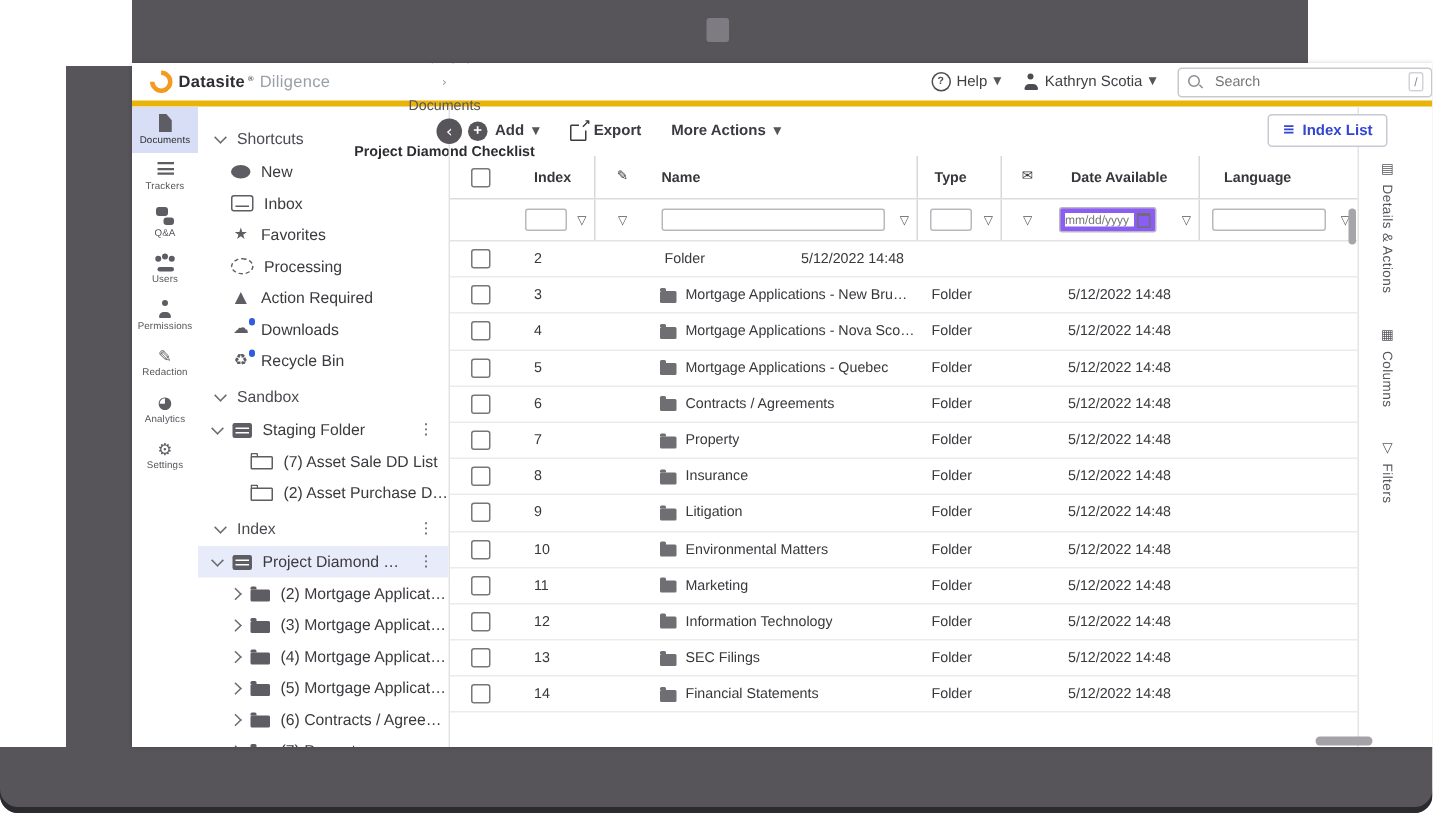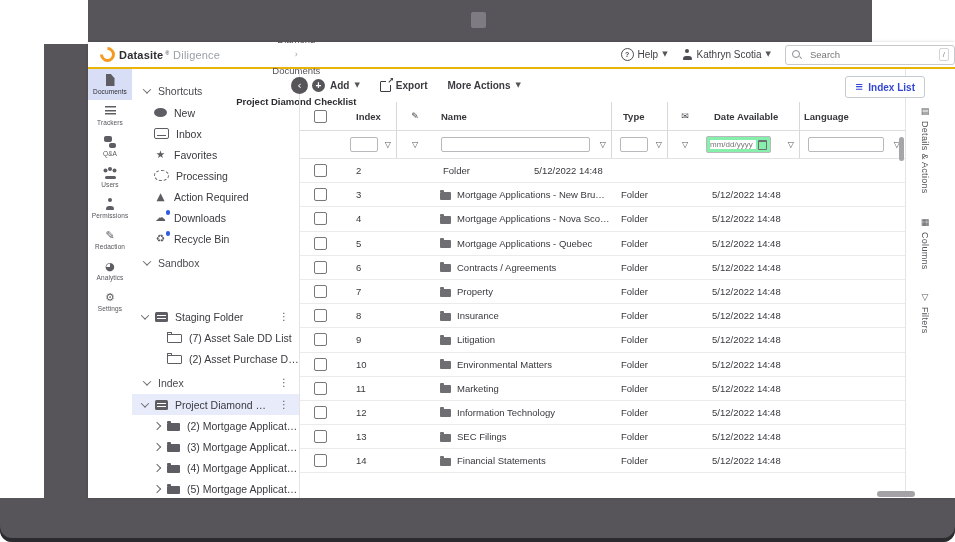--- a/index.html
+++ b/index.html
@@ -6,21 +6,21 @@
   body{width:955px;height:542px;background:#ffffff;font-family:"Liberation Sans","DejaVu Sans",sans-serif;overflow:hidden;position:relative;}
   .glyph{font-family:"DejaVu Sans",sans-serif;font-style:normal;line-height:1;}
   
   .frame-top{position:absolute;left:88px;top:0;width:784px;height:42px;background:#57545a;}
   .frame-notch{position:absolute;left:471px;top:12px;width:15px;height:16px;background:#7e7b82;border-radius:2px;}
   .frame-left{position:absolute;left:44px;top:44px;width:44px;height:454px;background:#57545a;}
   .frame-bottom{position:absolute;left:0;top:498px;width:955px;height:44px;background:#57545a;border-radius:0 0 12px 12px;box-shadow:inset 0 -4px 0 #2b2a2e;}
   
   .app{position:absolute;left:88px;top:42px;width:867px;height:456px;background:#fff;overflow:hidden;box-shadow:0 0 3px rgba(0,0,0,.18);}
   
-  .topbar{height:25px;border-bottom:2px solid #eab308;display:flex;align-items:center;padding-left:12px;font-size:10px;color:#4a4a50;}
+  .topbar{height:25px;border-bottom:4px solid #eab308;display:flex;align-items:center;padding-left:12px;font-size:10px;color:#4a4a50;}
   .brand{display:flex;align-items:center;gap:4px;margin-right:16px;}
   .logo-mark{width:9px;height:9px;border:3px solid #f49b1f;border-left-color:transparent;border-radius:50%;transform:rotate(45deg);display:inline-block;}
   .brand-name{font-weight:bold;font-size:11px;color:#2d2d33;letter-spacing:.2px;}
   .regmark{font-size:5px;color:#2d2d33;margin:-4px 0 0 -2px;}
   .brand-sub{font-size:11px;color:#9aa0a8;letter-spacing:.2px;}
   .breadcrumb{display:flex;align-items:center;gap:6px;font-size:9.5px;flex-direction:column;}
   .crumb{color:#55555a;}
   .crumb.link{color:#3c50d8;}
   .crumb.current{font-weight:bold;color:#2c2c31;}
   .crumb-sep{color:#9a9aa0;font-size:8px;}
@@ -99,28 +99,28 @@
   .gfilter{height:27px;border-bottom:1px solid #e3e3e5;}
   .grow{height:23.2px;border-bottom:1px solid #ebebed;font-size:9.5px;color:#38383d;}
   .gcell{display:flex;align-items:center;height:100%;overflow:hidden;}
   .col-cb{width:40px;flex:0 0 40px;justify-content:center;}
   .col-idx{width:56px;flex:0 0 56px;padding-left:16px;box-sizing:border-box;}
   .col-edit{width:36px;flex:0 0 36px;justify-content:center;}
   .col-name{width:178px;flex:0 0 178px;padding-left:8px;box-sizing:border-box;gap:6px;}
   .col-type{width:56px;flex:0 0 56px;padding-left:11px;box-sizing:border-box;}
   .col-env{width:34px;flex:0 0 34px;justify-content:center;}
   .col-date{width:97px;flex:0 0 97px;padding-left:12px;box-sizing:border-box;}
-  .col-lang{flex:1;padding-left:4px;box-sizing:border-box;}
+  .col-lang{flex:1;padding-left:16px;box-sizing:border-box;}
   .ghead .sep,.gfilter .sep{border-left:1px solid #d8d8db;}
   .cb{width:11px;height:11px;border:1.4px solid #77777c;border-radius:2px;background:#fff;cursor:pointer;}
   .pencil{font-size:9px;color:#3a3a40;}
   .env{font-size:9px;color:#3a3a40;}
   .funnel{font-size:8px;color:#55555a;margin-left:auto;margin-right:5px;cursor:pointer;}
   .fin{border:1px solid #b9b9bd;border-radius:2px;height:15px;font-size:9px;font-family:inherit;padding:0 3px;color:#333;outline:none;box-sizing:border-box;}
-  .datebox{display:flex;align-items:center;border:1px solid #b9b9bd;border-radius:2px;height:15px;padding:0 3px;gap:2px;background:#86efac;}
+  .datebox{display:flex;align-items:center;border:1px solid #b9b9bd;border-radius:2px;height:15px;padding:0 3px;gap:2px;background:#8b5cf6;}
   .datebox input{border:none;outline:none;width:46px;font-size:8px;font-family:inherit;color:#333;padding:0;letter-spacing:0;}
   .i-cal{width:7px;height:7px;border:1px solid #6e6e73;border-top:2.5px solid #6e6e73;border-radius:1px;flex:0 0 auto;}
   .name-text{overflow:hidden;text-overflow:ellipsis;white-space:nowrap;}
   .grow .i-folder{color:#6e6e73;}
   
   .vscroll{position:absolute;top:29px;right:0;width:7px;bottom:0;}
   .vthumb{position:absolute;top:6px;right:1px;width:5px;height:24px;border-radius:3px;background:#a5a5aa;}
   .hthumb{position:absolute;bottom:1px;right:40px;width:38px;height:6px;border-radius:3px;background:#a5a2a7;z-index:6;}
   
   .side-tabs{width:50px;flex:0 0 50px;border-left:1px solid #e4e4e6;padding-top:38px;box-sizing:border-box;}
@@ -243,21 +243,21 @@
           <span class="tlabel">Downloads</span>
         </div>
         <div class="titem" style="padding-left: 22px;">
           <span class="ic glyph">♻<span class="dotbadge"></span></span>
           <span class="tlabel">Recycle Bin</span>
         </div>
         <div class="tsection">
           <span class="chev down"></span>
           <span class="tsection-label">Sandbox</span>
         </div>
-        <div class="titem" style="padding-left: 10px; margin-top: 32px;">
+        <div class="titem" style="padding-left: 10px;">
           <span class="chev down"></span>
           <span class="ic i-cab"></span>
           <span class="tlabel">Staging Folder</span>
           <span class="kebab glyph">⋮</span>
         </div>
         <div class="titem" style="padding-left: 22px;">
           <span class="chev-spacer"></span>
           <span class="ic i-folder-o"></span>
           <span class="tlabel">(7) Asset Sale DD List</span>
         </div>

